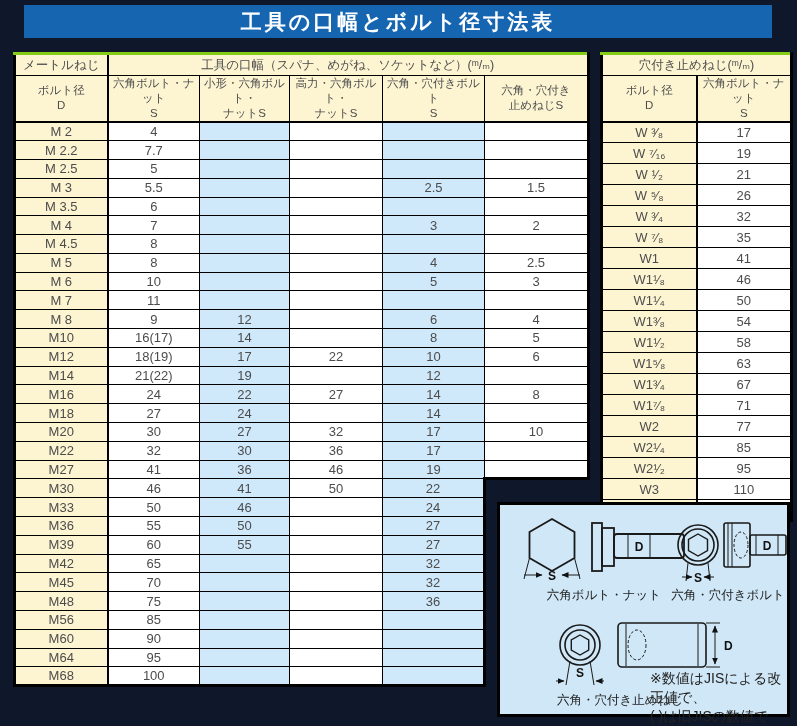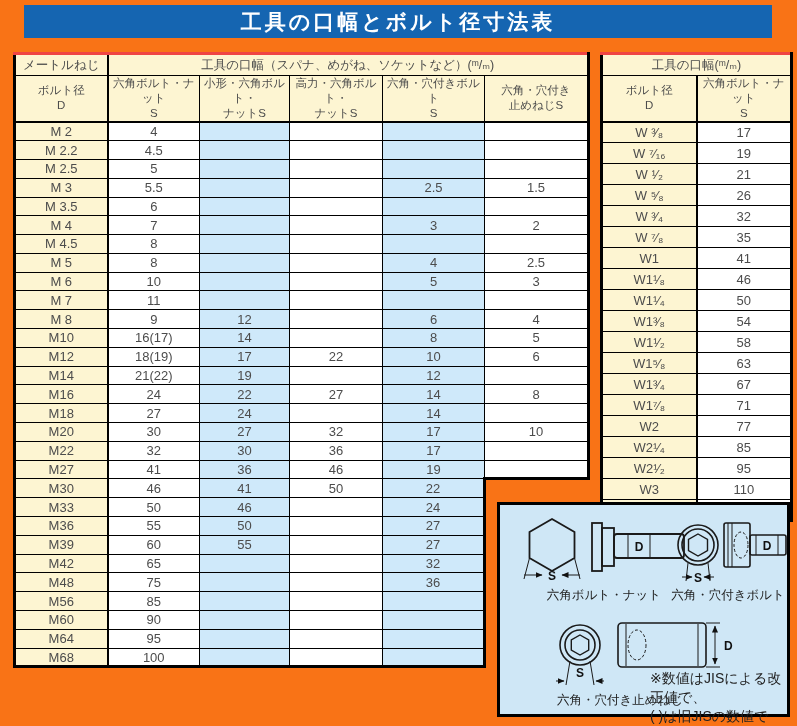--- a/index.html
+++ b/index.html
@@ -1,37 +1,37 @@
 <!DOCTYPE html>
 <html style="--title-bg: #1565b1; --title-text: #ffffff; --cream: #fdf5d2; --light-blue: #cfe9fa; --box-bg: #cfe7f6; --text: #4c4c4c;"><head>
 <meta charset="utf-8">
 <style>
   html,body{margin:0;padding:0;background:#fff;}
   body{font-family:"Liberation Sans","DejaVu Sans",sans-serif;}
-  .page{position:relative;width:797px;height:726px;background:#f97316;overflow:hidden;color:var(--text,#4c4c4c);}
+  .page{position:relative;width:797px;height:726px;background:#0f172a;overflow:hidden;color:var(--text,#4c4c4c);}
 
   .title-bar{position:absolute;left:24px;top:5px;width:748px;height:33px;
     background:var(--title-bg,#1565b1);color:#fff;display:flex;align-items:center;justify-content:center;
     font-size:21px;font-weight:bold;letter-spacing:3px;}
 
   table{border-collapse:collapse;table-layout:fixed;position:absolute;}
   #metric{left:13px;top:52px;width:574px;}
   #whit{left:600px;top:52px;width:190px;}
   th,td{border:1px solid #000;padding:0;text-align:center;vertical-align:middle;
     font-size:13px;color:var(--text,#4c4c4c);overflow:hidden;}
   thead th{font-weight:normal;background:var(--cream,#fdf5d2);}
   tr.h1{height:22px;} tr.h1 th{font-size:12.5px;}
   tr.h2{height:42px;} tr.h2 th{font-size:11.5px;line-height:1.3;white-space:pre-line;}
   tbody tr{height:18.8px;}
   #whit tbody tr{height:21px;}
   .c-d{background:var(--cream,#fdf5d2);}
   .c-blue{background:var(--light-blue,#cfe9fa);}
   .c-w{background:#fff;}
   .cut{border:0;background:transparent;}
-  .bL3{border-left:3px solid #000;} .bT3{border-top:3px solid #ef4444;}
+  .bL3{border-left:3px solid #000;} .bT3{border-top:3px solid #84cc16;}
   .bR3{border-right:3px solid #000;} .bB3{border-bottom:3px solid #000;}
   .bB2{border-bottom:2px solid #000;} .bR2{border-right:2px solid #000;}
 
   .diagram-box{position:absolute;left:497px;top:502px;width:293px;height:215px;
     background:var(--box-bg,#cfe7f6);border:3px solid #000;box-sizing:border-box;}
   .diagram-box svg{position:absolute;left:0;top:0;}
   .dg-label{position:absolute;font-size:12.5px;color:#222;text-align:center;line-height:1.1;}
   .dg-note{position:absolute;font-size:14px;color:#222;white-space:pre-line;line-height:1.35;}
   svg text{font-family:"Liberation Sans","DejaVu Sans",sans-serif;font-weight:bold;fill:#111;}
 </style>
@@ -75,21 +75,21 @@
         <tr>
           <td class="c-d bL3 bR2">M 2</td>
           <td class="c-w">4</td>
           <td class="c-blue"></td>
           <td class="c-w"></td>
           <td class="c-blue"></td>
           <td class="c-w bR3"></td>
         </tr>
         <tr>
           <td class="c-d bL3 bR2">M 2.2</td>
-          <td class="c-w">4.5</td>
+          <td class="c-w">7.7</td>
           <td class="c-blue"></td>
           <td class="c-w"></td>
           <td class="c-blue"></td>
           <td class="c-w bR3"></td>
         </tr>
         <tr>
           <td class="c-d bL3 bR2">M 2.5</td>
           <td class="c-w">5</td>
           <td class="c-blue"></td>
           <td class="c-w"></td>
@@ -252,20 +252,28 @@
           <td class="c-d bL3 bR2">M39</td>
           <td class="c-w">60</td>
           <td class="c-blue">55</td>
           <td class="c-w"></td>
           <td class="c-blue bR3">27</td>
           <td class="cut"></td>
         </tr>
         <tr>
           <td class="c-d bL3 bR2">M42</td>
           <td class="c-w">65</td>
+          <td class="c-blue"></td>
+          <td class="c-w"></td>
+          <td class="c-blue bR3">32</td>
+          <td class="cut"></td>
+        </tr>
+        <tr>
+          <td class="c-d bL3 bR2">M45</td>
+          <td class="c-w">70</td>
           <td class="c-blue"></td>
           <td class="c-w"></td>
           <td class="c-blue bR3">32</td>
           <td class="cut"></td>
         </tr>
         <tr>
           <td class="c-d bL3 bR2">M48</td>
           <td class="c-w">75</td>
           <td class="c-blue"></td>
           <td class="c-w"></td>
@@ -307,21 +315,21 @@
       </tbody>
   </table>
 
   <table id="whit">
     <colgroup>
         <col style="width:95px">
         <col style="width:95px">
       </colgroup>
     <thead>
       <tr class="h1">
-        <th class="bL3 bT3 bR3" colspan="2">工具の口幅(ᵐ/ₘ)</th>
+        <th class="bL3 bT3 bR3" colspan="2">穴付き止めねじ(ᵐ/ₘ)</th>
       </tr>
       <tr class="h2">
         <th class="bL3 bR2 bB2">ボルト径
 D</th>
         <th class="bB2 bR3">六角ボルト・ナット
 S</th>
       </tr>
     </thead>
     <tbody id="whit-body">
         <tr>

